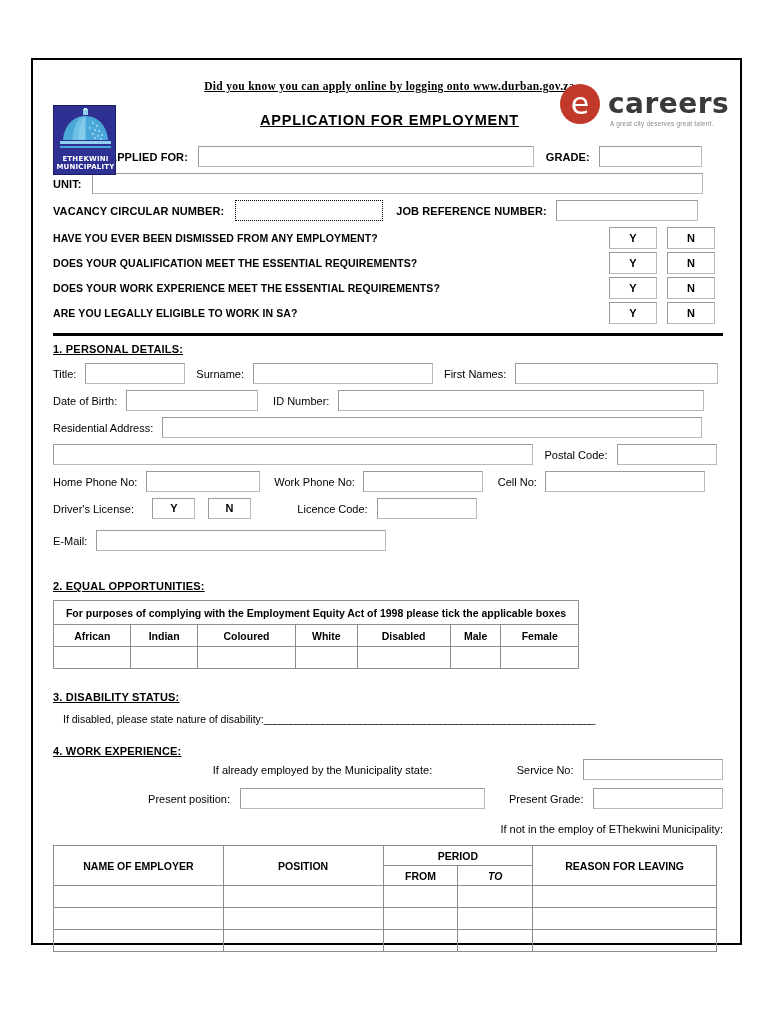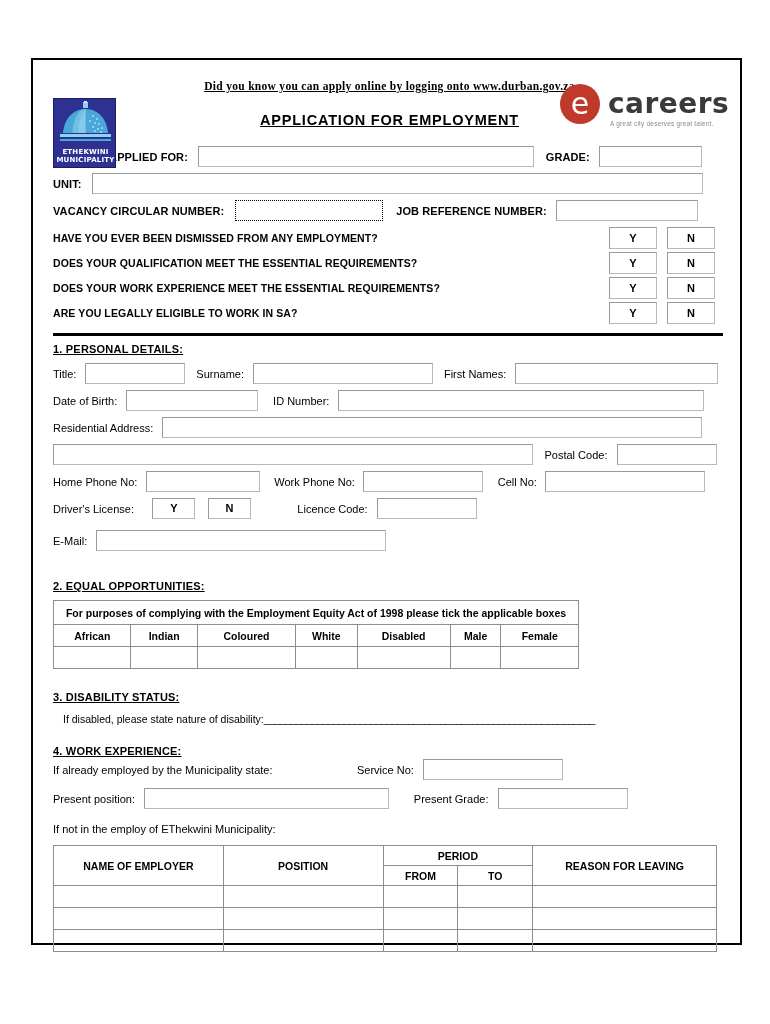--- a/index.html
+++ b/index.html
@@ -20,21 +20,21 @@
   }
   .page-inner {
     position: absolute;
     left: 11px; top: 10px;
     width: 688px; height: 864px;
   }
 
   
   .header { position: relative; height: 72px; }
   .logo-muni {
-    position: absolute; left: 9px; top: 28px;
+    position: absolute; left: 9px; top: 35px;
     width: 63px; height: 70px;
     background: #2e3192;
     border: 1px solid #1a1c66;
     overflow: hidden;
   }
   .dome-wrap {
     position: absolute; left: 0; top: 2px; width: 63px; height: 48px;
   }
   .muni-text {
     position: absolute; left: 0; bottom: 3px; width: 63px;
@@ -329,21 +329,21 @@
       </table>
 
   <div class="sec-head" style="margin-top:22px;">3. DISABILITY STATUS:</div>
 
   <div class="dis-line" style="margin-top:10px;">
     <span>If disabled, please state nature of disability:</span><span class="ul-long">______________________________________________________________</span>
   </div>
 
   <div class="sec-head" style="margin-top:20px;margin-bottom:2px;">4. WORK EXPERIENCE:</div>
 
-  <div style="padding:0 9px;">
+  <div style="padding:0 9px;text-align:right;">
     <div class="row">
       <span class="lbl-n">If already employed by the Municipality state:</span>
       <span class="lbl-n" style="margin-left:80px;">Service No:</span>
       <span class="fbox" style="width:140px;margin-left:5px;"></span>
     </div>
 
     <div class="row" style="margin-top:8px;">
       <span class="lbl-n">Present position:</span>
       <span class="fbox" style="width:245px;margin-left:5px;"></span>
       <span class="lbl-n" style="margin-left:20px;">Present Grade:</span>
@@ -358,21 +358,21 @@
   <table class="grid emp-table" style="margin-top:8px;">
     <tbody>
           <tr>
       <td rowspan="2" style="width:170px;" class="emp-head-tall">NAME OF EMPLOYER</td>
       <td rowspan="2" style="width:160px;" class="emp-head-tall">POSITION</td>
       <td colspan="2" style="width:150px;height:20px;">PERIOD</td>
       <td rowspan="2" style="width:184px;" class="emp-head-tall">REASON FOR LEAVING</td>
     </tr>
     <tr>
       <td style="width:75px;height:20px;">FROM</td>
-      <td style="width:75px;height:20px;">TO</td>
+      <td style="width:75px;height:20px;font-style:italic;">TO</td>
     </tr>
     <tr>
       <td></td>
       <td></td>
       <td></td>
       <td></td>
       <td></td>
     </tr>
     <tr>
       <td></td>

